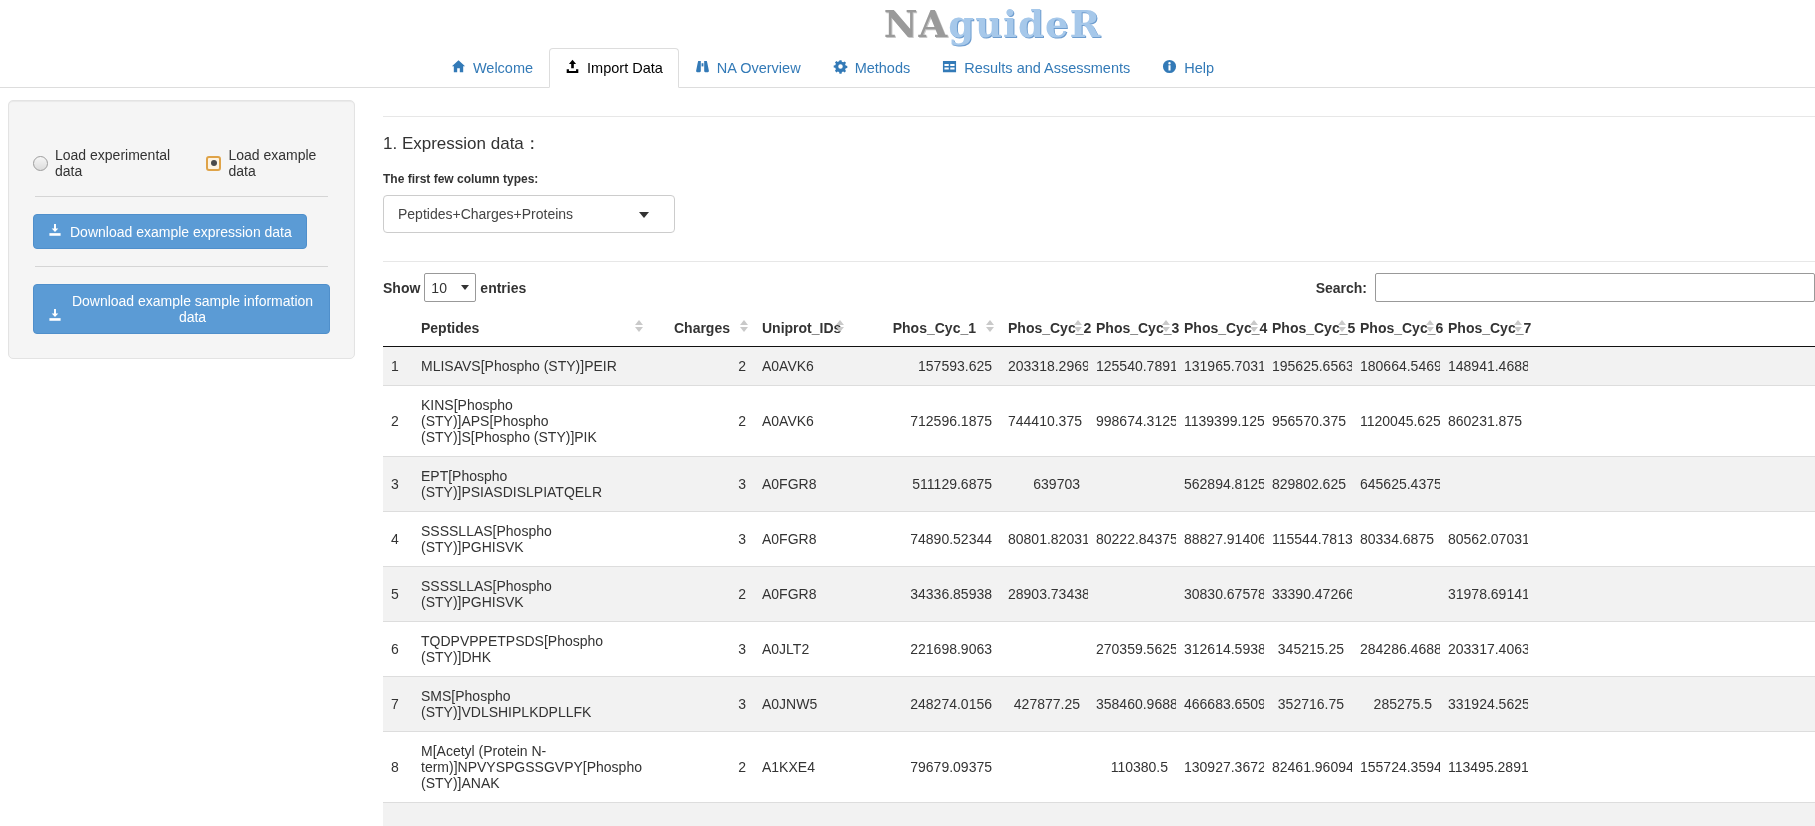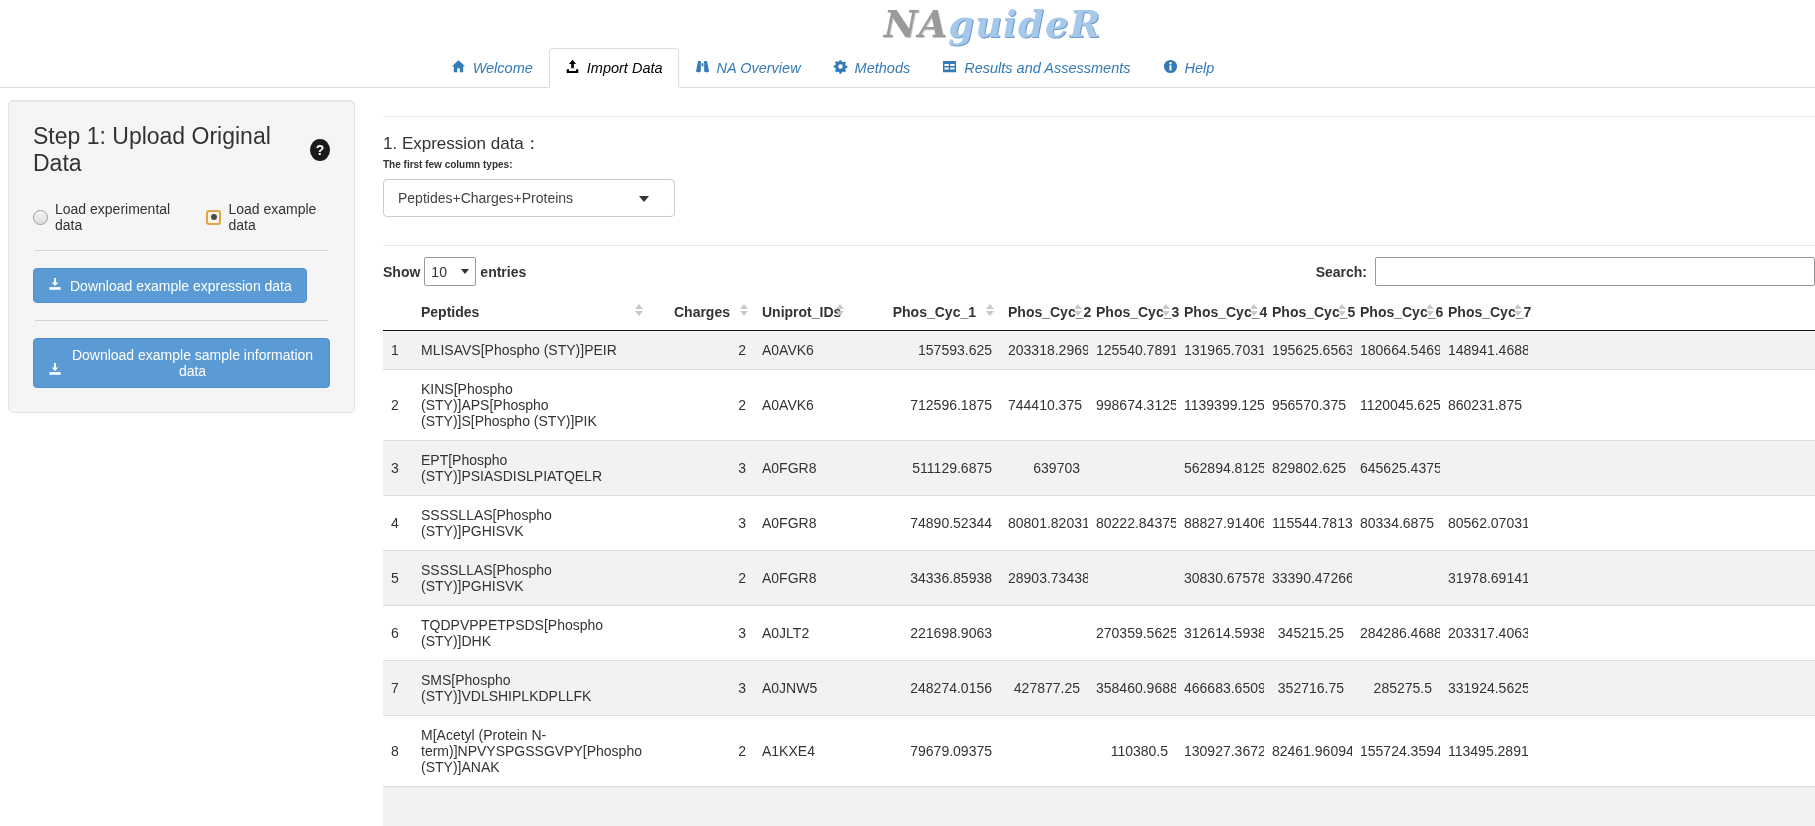--- a/index.html
+++ b/index.html
@@ -2,31 +2,31 @@
 <html><head>
 <meta charset="utf-8">
 <style>
   * { margin:0; padding:0; box-sizing:border-box; }
   html,body { width:1815px; height:826px; overflow:hidden; background:#fff;
     font-family:"Liberation Sans","DejaVu Sans",sans-serif; color:#333; }
 
   
   .logo-bar { height:48px; display:flex; align-items:center; justify-content:center;
     padding-left:170px; }
-  .logo { font-family:"DejaVu Serif",serif; font-style:italic; font-weight:bold;
+  .logo { font-family:"DejaVu Serif",serif; font-weight:bold;
     font-size:37px; letter-spacing:1px; }
   .logo .lg-gray { color:#9a9a9a; text-shadow:1px 1px 0 #c9c9c9; }
   .logo .lg-blue { color:#a6c8ea; text-shadow:1px 1px 0 #6d9cce; }
 
   
   .nav-tabs { display:flex; justify-content:center; align-items:flex-end;
     border-bottom:1px solid #ddd; padding-right:150px; }
   .nav-tab { display:flex; align-items:center; gap:7px; padding:10px 15px;
     font-size:14.5px; color:#337ab7; cursor:pointer; margin-bottom:-1px;
-    border:1px solid transparent; border-radius:4px 4px 0 0;font-style:italic; }
+    border:1px solid transparent; border-radius:4px 4px 0 0; }
   .nav-tab svg { width:15px; height:15px; fill:currentColor; }
   .nav-tab.active { color:#000000; background:#fff; border-color:#ddd #ddd #fff; }
 
   
   .content { display:flex; align-items:flex-start; }
 
   
   .side-panel { width:432px; margin:12px 0 0 8px; background:#f5f5f5;
     border:1px solid #e3e3e3; border-radius:5px; padding:22px 24px 24px 24px;
     box-shadow:inset 0 1px 1px rgba(0,0,0,.05); }
@@ -46,21 +46,21 @@
   .side-hr { border:none; border-top:1px solid #d5d5d5; margin:17px 2px; }
   .dl-btn { display:inline-flex; align-items:flex-end; gap:8px; background:#5b9bd5;
     border:1px solid #4f8fcb; border-radius:4px; color:#fff; font-size:14px;
     padding:8px 14px; cursor:pointer; }
   .dl-btn svg { width:14px; height:14px; fill:#fff; }
 
   
   .main { margin-left:28px; width:1432px; flex:0 0 auto; }
   .main-hr { border:none; border-top:1px solid #e7e7e7; margin:28px 0 0 0; }
   .section-title { margin-top:15px; font-size:17px; font-weight:500; color:#333; }
-  .col-types-label { margin-top:4px; font-size:10px; font-weight:bold; color:#333; }
+  .col-types-label { margin-top:17px; font-size:12px; font-weight:bold; color:#333; }
   .big-select { margin-top:9px; width:292px; height:38px; border:1px solid #ccc;
     border-radius:4px; background:#fff; display:flex; align-items:center;
     padding:12px 14px; font-size:14px; color:#444; position:relative; cursor:pointer; }
   .caret-down { position:absolute; right:25px; top:50%; margin-top:-2px;
     border-left:5px solid transparent; border-right:5px solid transparent;
     border-top:6px solid #333; }
 
   .dt-controls { display:flex; align-items:center; margin-top:11px; font-size:14px; }
   .dt-length { display:flex; align-items:center; gap:4px; font-weight:bold; color:#333; }
   .mini-select { width:52px; height:29px; border:1px solid #999; border-radius:2px;
@@ -139,24 +139,20 @@
       <span><svg viewBox="0 0 16 16" width="15" height="15">
           <path fill-rule="evenodd" d="M8 1a7 7 0 1 1 0 14A7 7 0 0 1 8 1zM6.9 6.6h2.2v5.6H6.9V6.6zM8 3.2a1.3 1.3 0 1 1 0 2.6 1.3 1.3 0 0 1 0-2.6z"></path>
         </svg></span>
       <span>Help</span>
     </div>
   </div>
 
 <div class="content">
 
   <div class="side-panel">
-    <div class="side-title">
-      <span>Step 1: Upload Original Data</span>
-      <span class="q-circle">?</span>
-    </div>
     <div class="radio-row" id="radio-row">
         <span class="radio-opt">
           <span class="radio-ctl"></span>
           <span>Load experimental data</span>
         </span>
         <span class="radio-opt">
           <span class="radio-ctl selected"></span>
           <span>Load example data</span>
         </span>
       </div>

